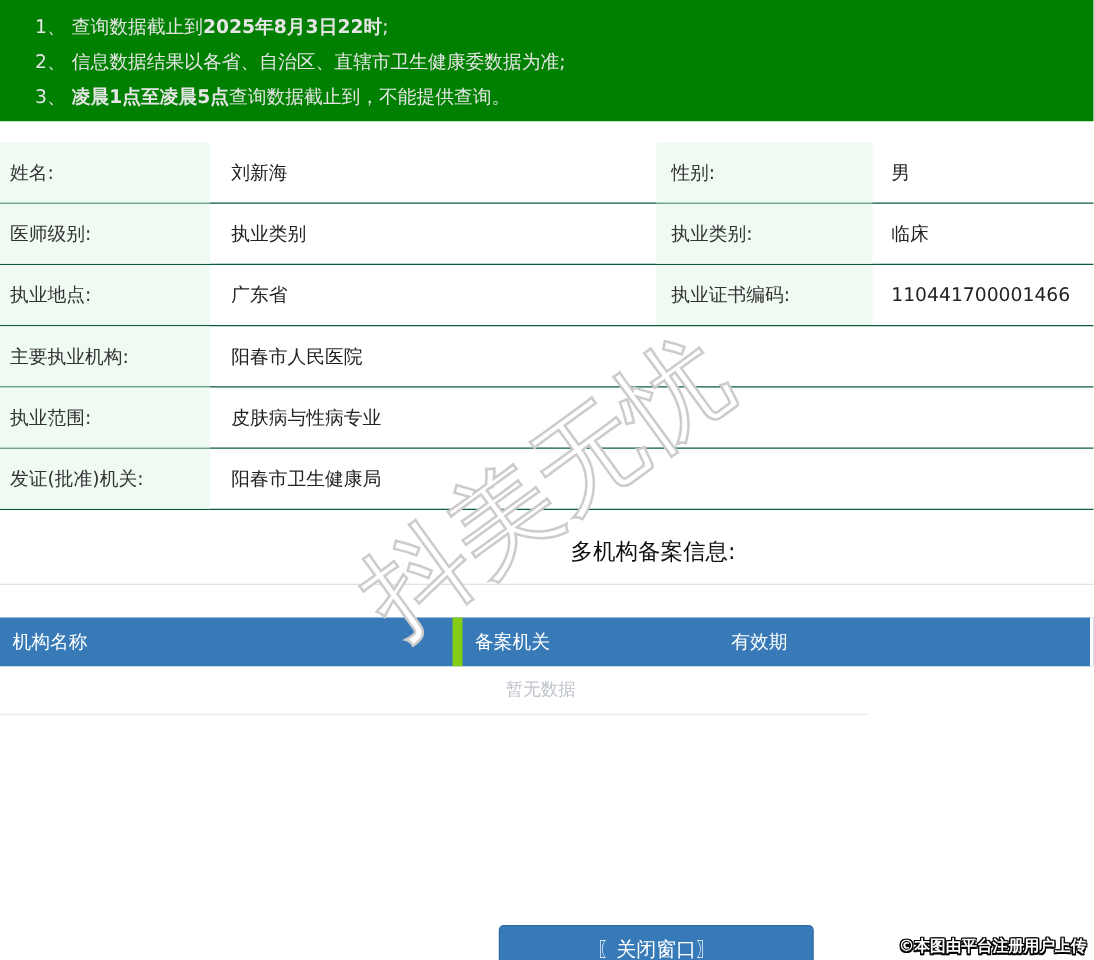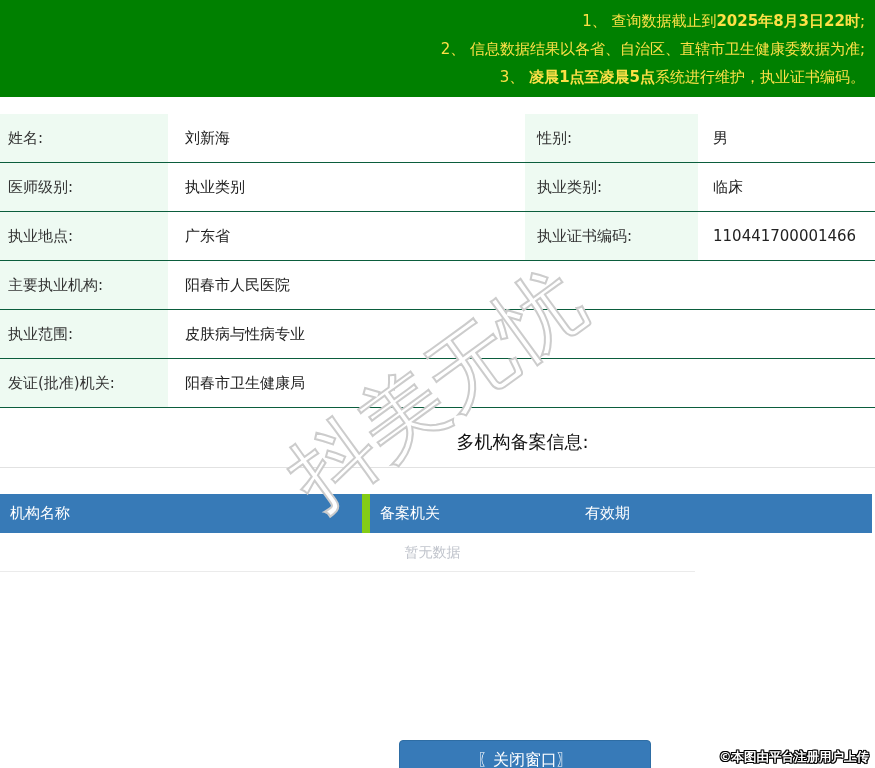--- a/index.html
+++ b/index.html
@@ -3,22 +3,22 @@
 <meta charset="utf-8">
 <style>
   html,body{margin:0;padding:0;background:#fff;}
   .page{
     position:relative;width:875px;height:768px;overflow:hidden;background:#fff;
     font-family:"DejaVu Sans","Liberation Sans",sans-serif;color:#333;
   }
   
   .notice{
     position:absolute;left:0;top:0;width:875px;height:97px;
-    background:#008000;color:#fde047;box-sizing:border-box;
-    padding:7px 10px 0 28px;font-size:15px;text-align:right;
+    background:#008000;color:#e5e5e5;box-sizing:border-box;
+    padding:7px 10px 0 28px;font-size:15px;
   }
   .notice-line{line-height:28px;white-space:nowrap;}
   .notice-line b{font-weight:bold;}
   
   .info-table{position:absolute;left:0;top:114px;width:875px;}
   .row{display:flex;height:48px;line-height:48px;border-bottom:1px solid #0b5d3d;font-size:15px;}
   .lbl{width:160px;padding-left:8px;background:#eefaf2;color:#333;}
   .gap{width:6px;}
   .gap3{width:8px;}
   .val1{width:334px;padding-left:11px;color:#222;}
@@ -61,21 +61,21 @@
   }
 </style>
 </head>
 <body>
 
 <div class="page">
 
   <div class="notice">
     <div class="notice-line"><span>1、 查询数据截止到</span><b>2025年8月3日22时</b><span>;</span></div>
     <div class="notice-line"><span>2、 信息数据结果以各省、自治区、直辖市卫生健康委数据为准;</span></div>
-    <div class="notice-line"><span>3、 </span><b>凌晨1点至凌晨5点</b><span>系统进行维护，执业证书编码。</span></div>
+    <div class="notice-line"><span>3、 </span><b>凌晨1点至凌晨5点</b><span>查询数据截止到，不能提供查询。</span></div>
   </div>
 
   <div class="info-table">
 
     <div class="row">
       <div class="lbl">姓名:</div>
       <div class="gap"></div>
       <div class="val1">刘新海</div>
       <div class="gap"></div>
       <div class="lbl2">性别:</div>

